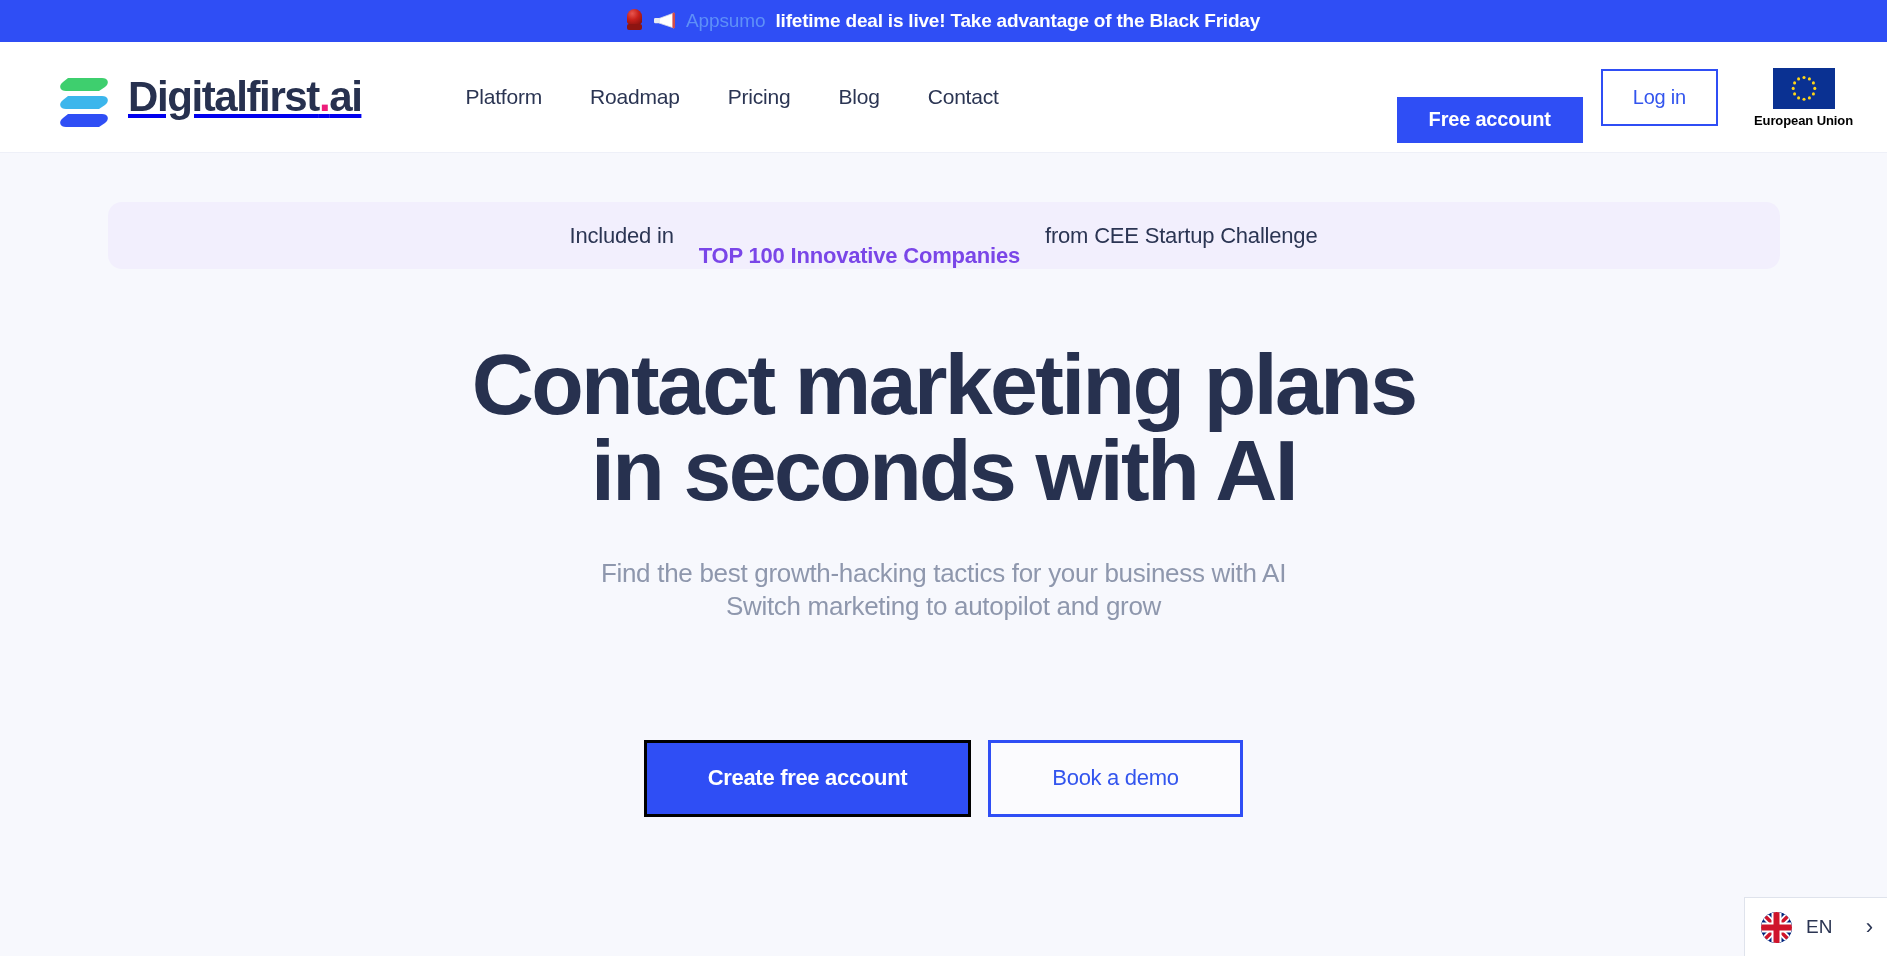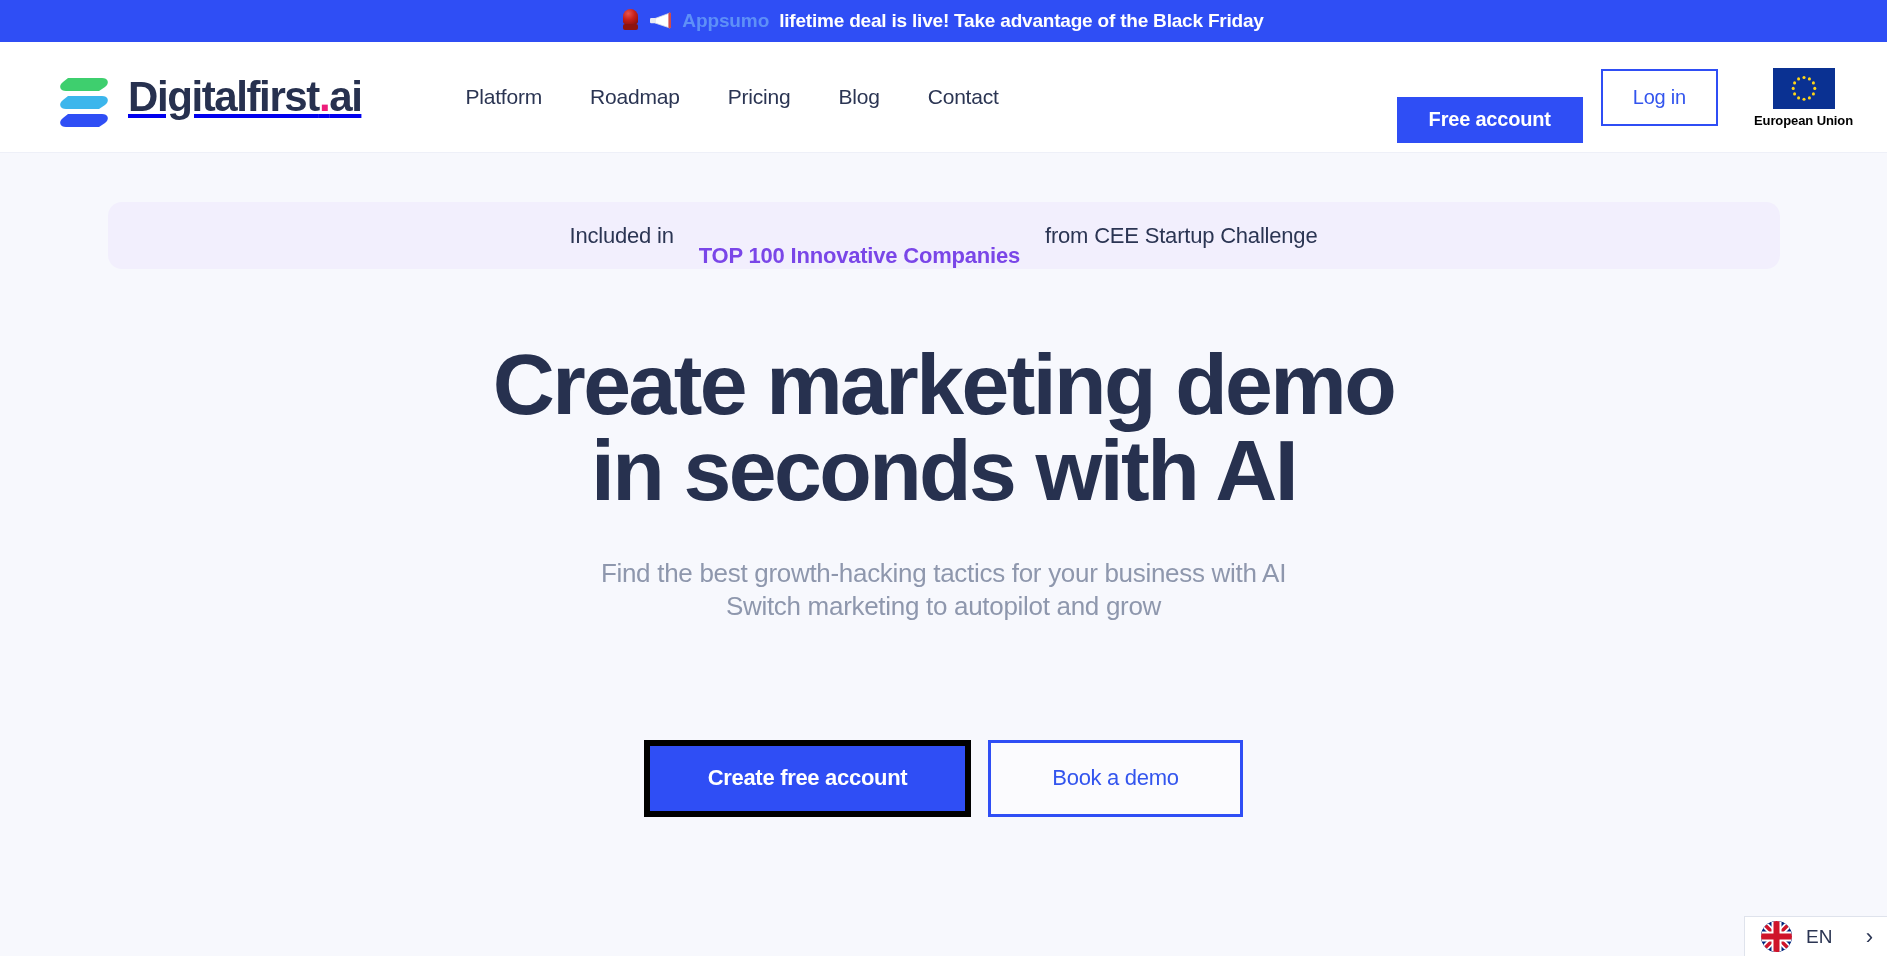--- a/index.html
+++ b/index.html
@@ -23,21 +23,21 @@
     overflow: hidden;
   }
   .promo-emoji {
     font-size: 21px;
     line-height: 1;
     display: inline-block;
   }
   .promo-brand {
     color: #5e90f7;
     font-size: 19px;
-    font-weight: bold;
+    font-weight: normal;
     letter-spacing: -0.1px;
   }
   .promo-text {
     color: #ffffff;
     font-size: 19px;
     font-weight: bold;
     letter-spacing: -0.2px;
   }
 
   
@@ -232,21 +232,21 @@
     display: flex;
     justify-content: center;
     gap: 17px;
   }
   .cta-solid {
     background: #2f4ef5;
     color: #ffffff;
     font-size: 22px;
     font-weight: bold;
     letter-spacing: -0.3px;
-    border: 6px solid #000000;
+    border: 3px solid #000000;
     width: 327px;
     height: 77px;
     display: flex;
     align-items: center;
     justify-content: center;
     cursor: pointer;
   }
   .cta-outline {
     background: #fbfbfe;
     color: #3355ee;
@@ -260,21 +260,21 @@
     justify-content: center;
     cursor: pointer;
   }
 
   
   .lang-switcher {
     position: absolute;
     right: 0;
     bottom: 0;
     width: 143px;
-    height: 40px;
+    height: 59px;
     background: #ffffff;
     border: 1px solid #dfe3ec;
     border-right: none;
     border-bottom: none;
     display: flex;
     align-items: center;
     gap: 14px;
     padding-left: 16px;
     cursor: pointer;
     z-index: 40;
@@ -373,21 +373,21 @@
 
 <section class="hero">
 
   <div class="award-pill">
     <span class="award-plain">Included in</span>
     <span class="award-highlight">TOP 100 Innovative Companies</span>
     <span class="award-plain">from CEE Startup Challenge</span>
   </div>
 
   <h1 class="hero-title">
-    <span>Create marketing demo</span><br>
+    <span>Contact marketing plans</span><br>
     <span>in seconds with AI</span>
   </h1>
 
   <p class="hero-sub">
     <span>Find the best growth-hacking tactics for your business with AI</span><br>
     <span>Switch marketing to autopilot and grow</span>
   </p>
 
   <div class="hero-cta">
     <button class="cta-solid">Create free account</button>

